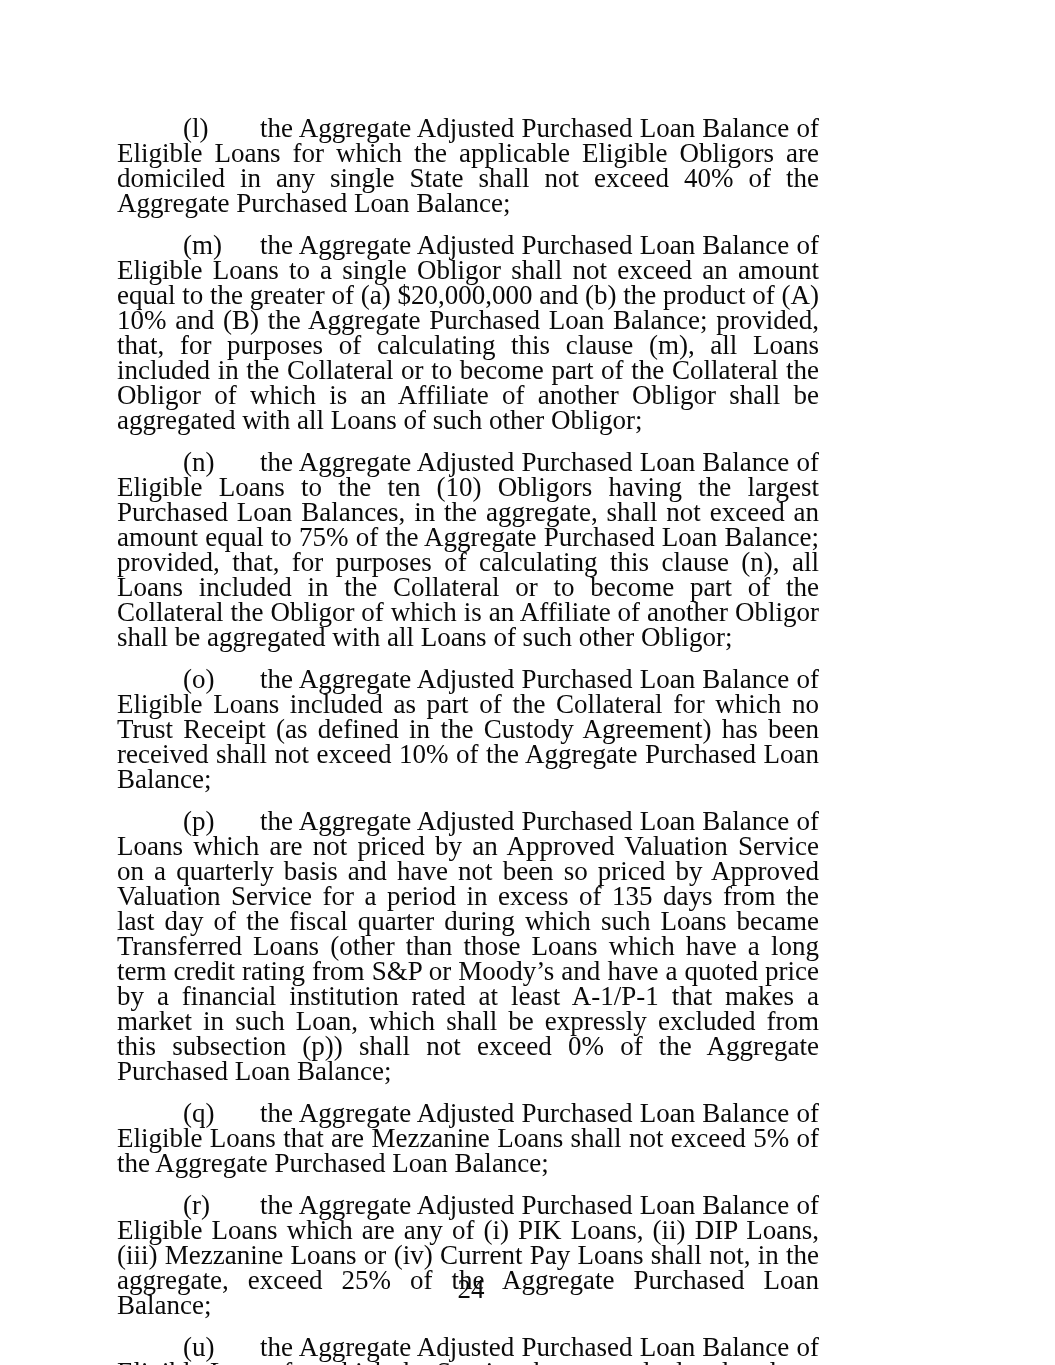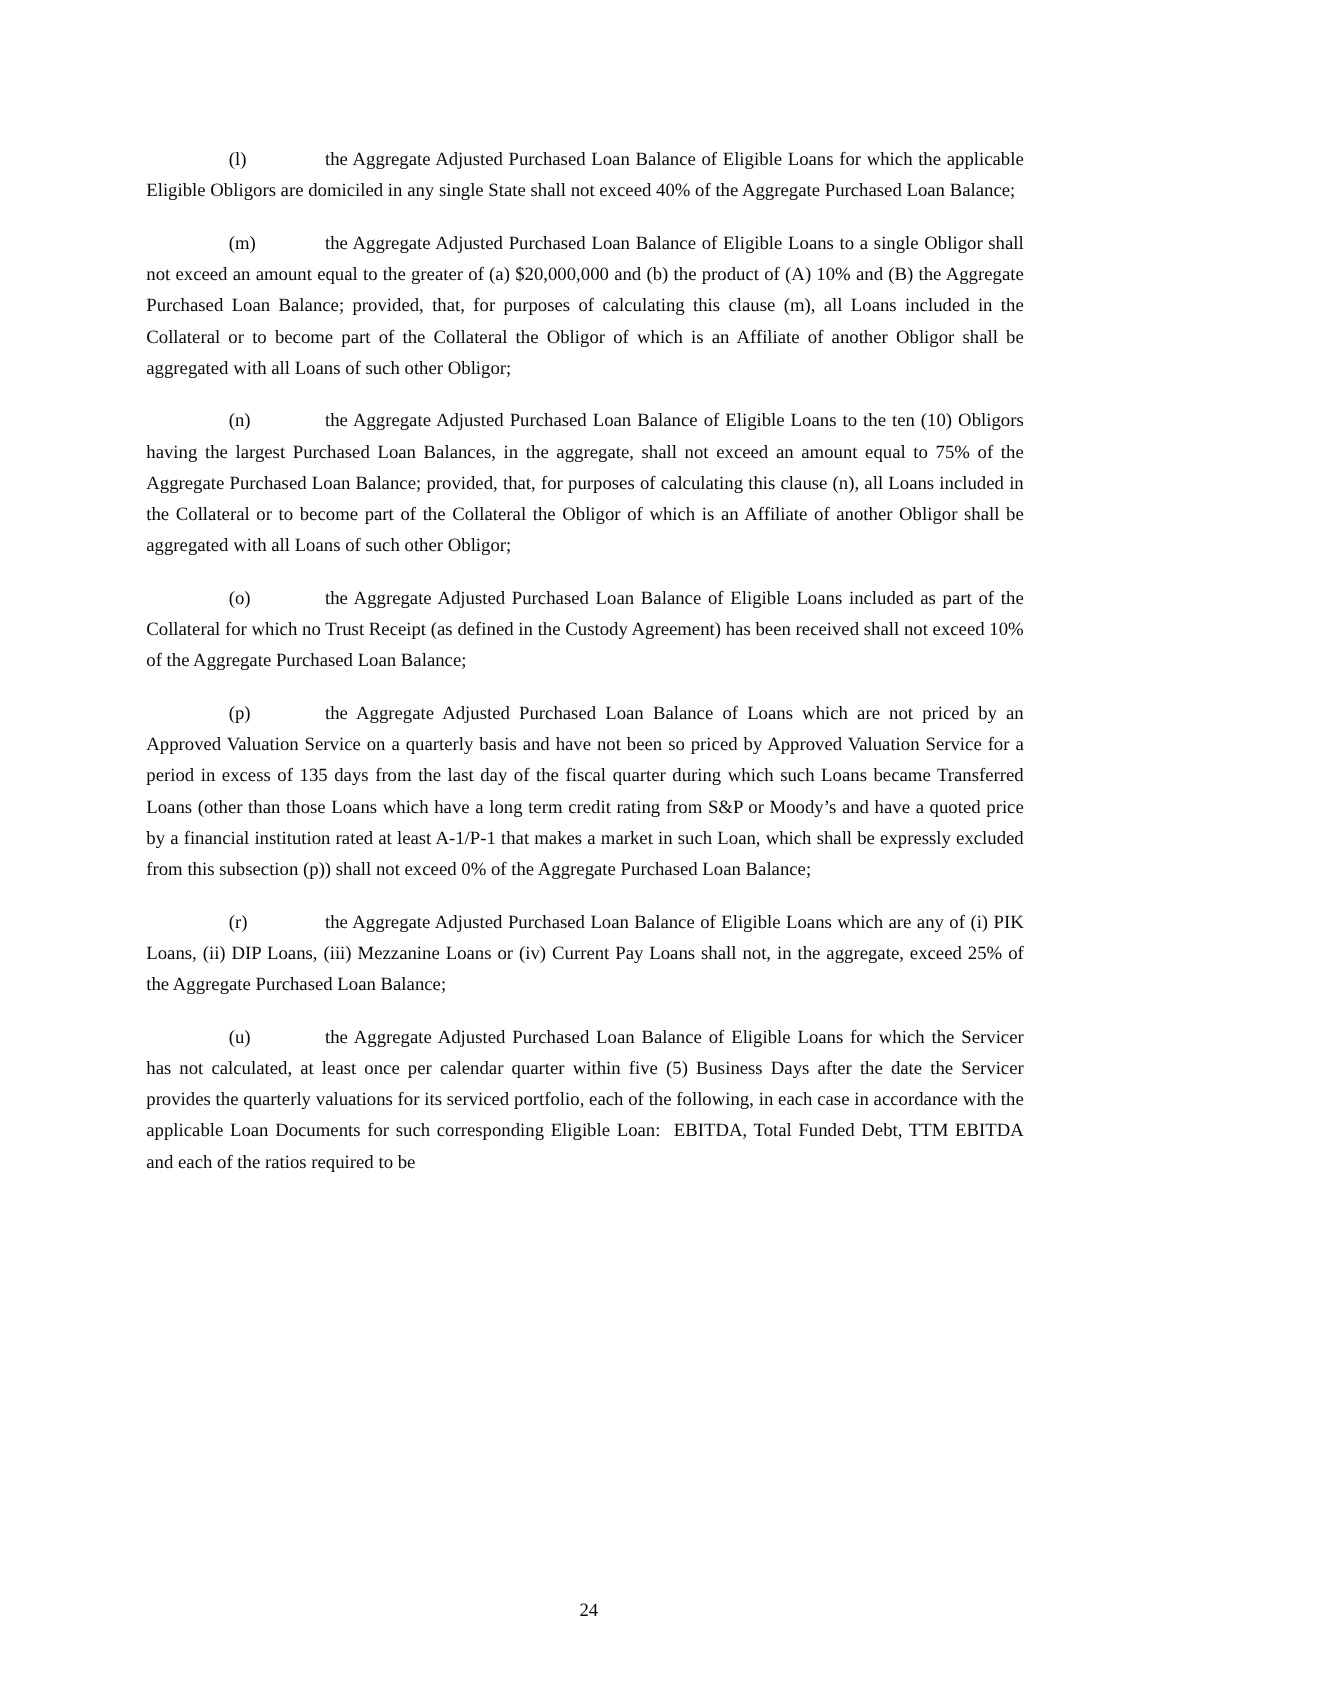--- a/index.html
+++ b/index.html
@@ -8,21 +8,21 @@
     background: #ffffff;
   }
   .page {
     position: relative;
     width: 942px;
     height: 1365px;
     background: #ffffff;
     box-sizing: border-box;
     padding: 116px 123px 0 117px;
     font-family: "Liberation Serif", "DejaVu Serif", serif;
-    font-size: 15px;
+    font-size: 27px;
     line-height: 25px;
     color: #0a0a0a;
     overflow: hidden;
   }
   p.para {
     margin: 0 0 17px 0;
     text-align: justify;
     text-indent: 66px;
   }
   .plabel {
@@ -46,20 +46,21 @@
   <p class="para"><span class="plabel">(l)</span><span>the Aggregate Adjusted Purchased Loan Balance of Eligible Loans for which the applicable Eligible Obligors are domiciled in any single State shall not exceed 40% of the Aggregate Purchased Loan Balance;</span></p>
 
   <p class="para"><span class="plabel">(m)</span><span>the Aggregate Adjusted Purchased Loan Balance of Eligible Loans to a single Obligor shall not exceed an amount equal to the greater of (a) $20,000,000 and (b) the product of (A) 10% and (B) the Aggregate Purchased Loan Balance; provided, that, for purposes of calculating this clause (m), all Loans included in the Collateral or to become part of the Collateral the Obligor of which is an Affiliate of another Obligor shall be aggregated with all Loans of such other Obligor;</span></p>
 
   <p class="para"><span class="plabel">(n)</span><span>the Aggregate Adjusted Purchased Loan Balance of Eligible Loans to the ten (10) Obligors having the largest Purchased Loan Balances, in the aggregate, shall not exceed an amount equal to 75% of the Aggregate Purchased Loan Balance; provided, that, for purposes of calculating this clause (n), all Loans included in the Collateral or to become part of the Collateral the Obligor of which is an Affiliate of another Obligor shall be aggregated with all Loans of such other Obligor;</span></p>
 
   <p class="para"><span class="plabel">(o)</span><span>the Aggregate Adjusted Purchased Loan Balance of Eligible Loans included as part of the Collateral for which no Trust Receipt (as defined in the Custody Agreement) has been received shall not exceed 10% of the Aggregate Purchased Loan Balance;</span></p>
 
   <p class="para"><span class="plabel">(p)</span><span>the Aggregate Adjusted Purchased Loan Balance of Loans which are not priced by an Approved Valuation Service on a quarterly basis and have not been so priced by Approved Valuation Service for a period in excess of 135 days from the last day of the fiscal quarter during which such Loans became Transferred Loans (other than those Loans which have a long term credit rating from S&amp;P or Moody’s and have a quoted price by a financial institution rated at least A-1/P-1 that makes a market in such Loan, which shall be expressly excluded from this subsection (p)) shall not exceed 0% of the Aggregate Purchased Loan Balance;</span></p>
 
+  <p class="para"><span class="plabel">(q)</span><span>the Aggregate Adjusted Purchased Loan Balance of Eligible Loans that are Mezzanine Loans shall not exceed 5% of the Aggregate Purchased Loan Balance;</span></p>
 
   <p class="para"><span class="plabel">(r)</span><span>the Aggregate Adjusted Purchased Loan Balance of Eligible Loans which are any of (i) PIK Loans, (ii) DIP Loans, (iii) Mezzanine Loans or (iv) Current Pay Loans shall not, in the aggregate, exceed 25% of the Aggregate Purchased Loan Balance;</span></p>
 
 
 
   <p class="para"><span class="plabel">(u)</span><span>the Aggregate Adjusted Purchased Loan Balance of Eligible Loans for which the Servicer has not calculated, at least once per calendar quarter within five (5) Business Days after the date the Servicer provides the quarterly valuations for its serviced portfolio, each of the following, in each case in accordance with the applicable Loan Documents for such corresponding Eligible Loan:&nbsp; EBITDA, Total Funded Debt, TTM EBITDA and each of the ratios required to be</span></p>
 
   <div class="page-number">24</div>
 
 </div>

